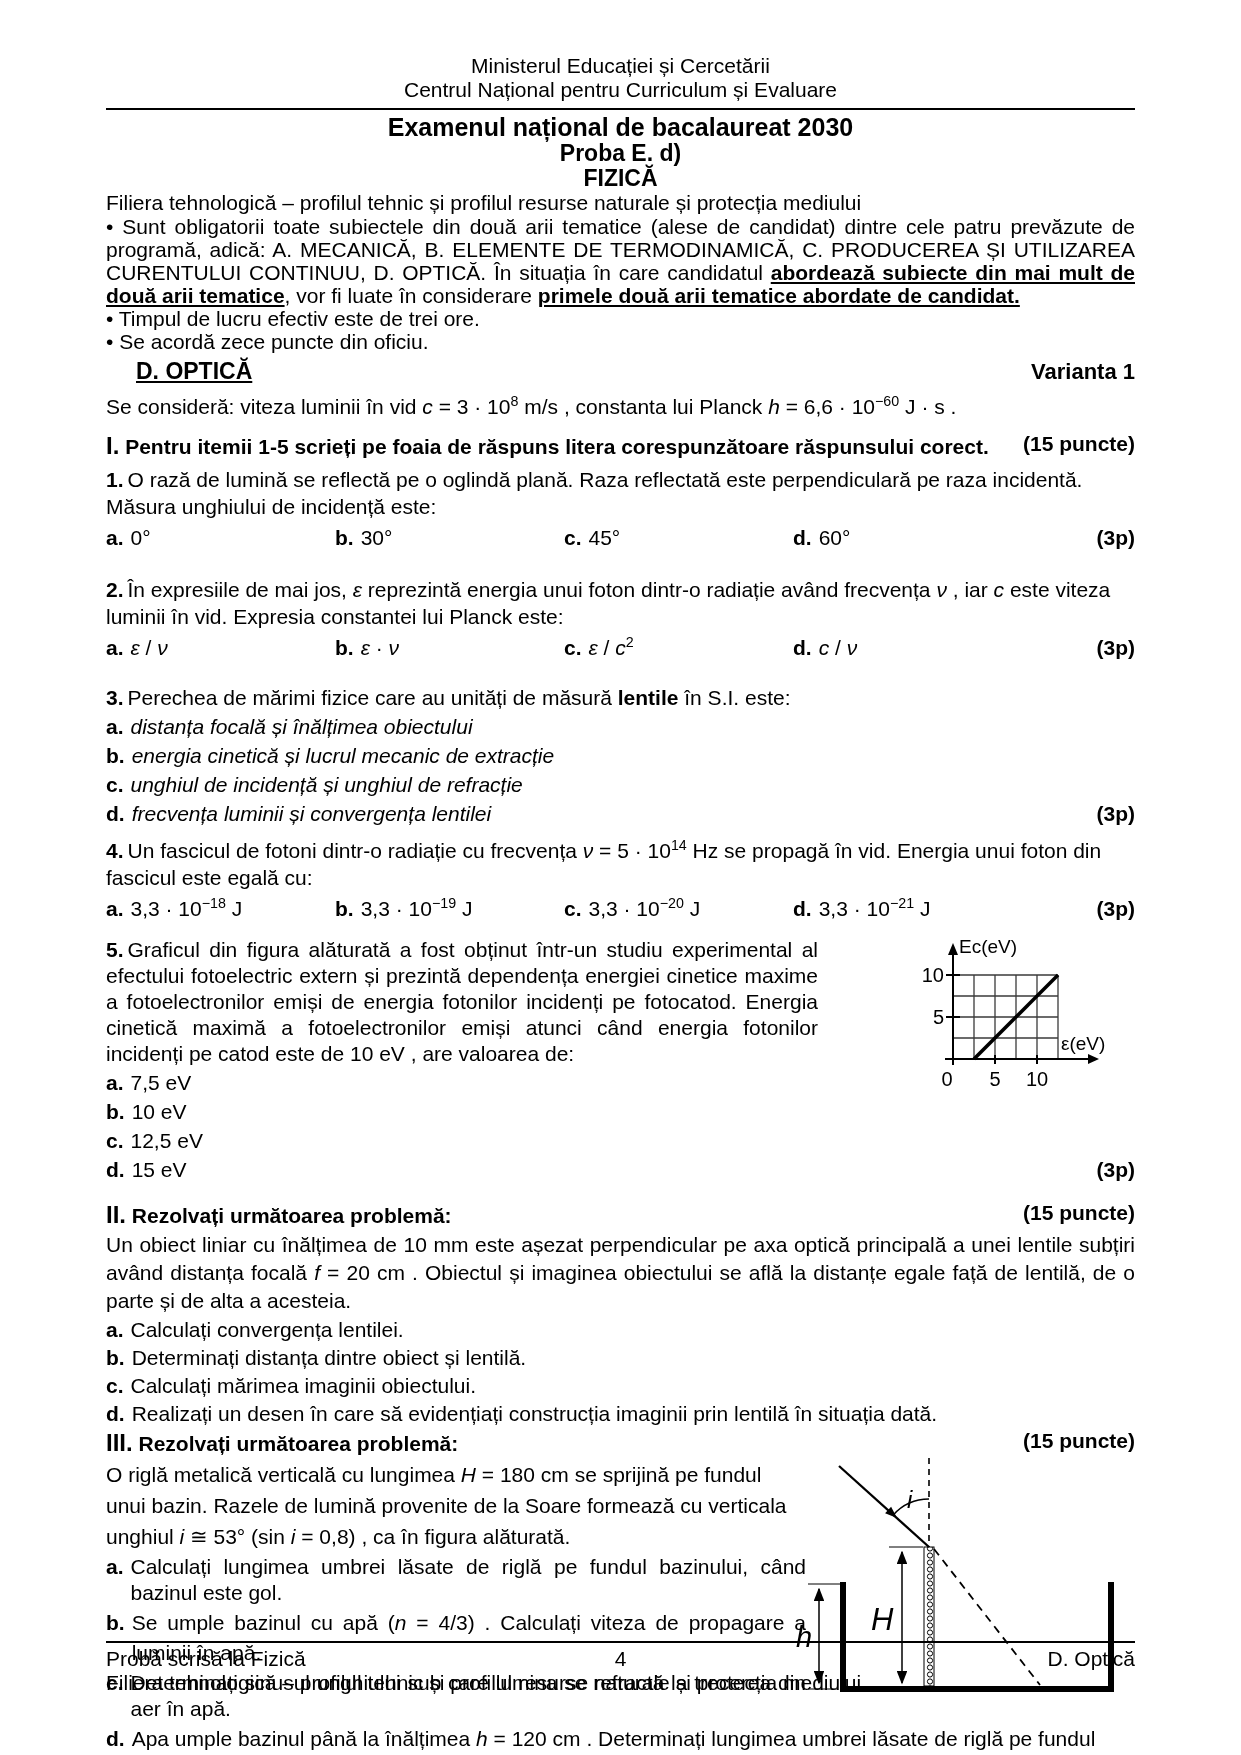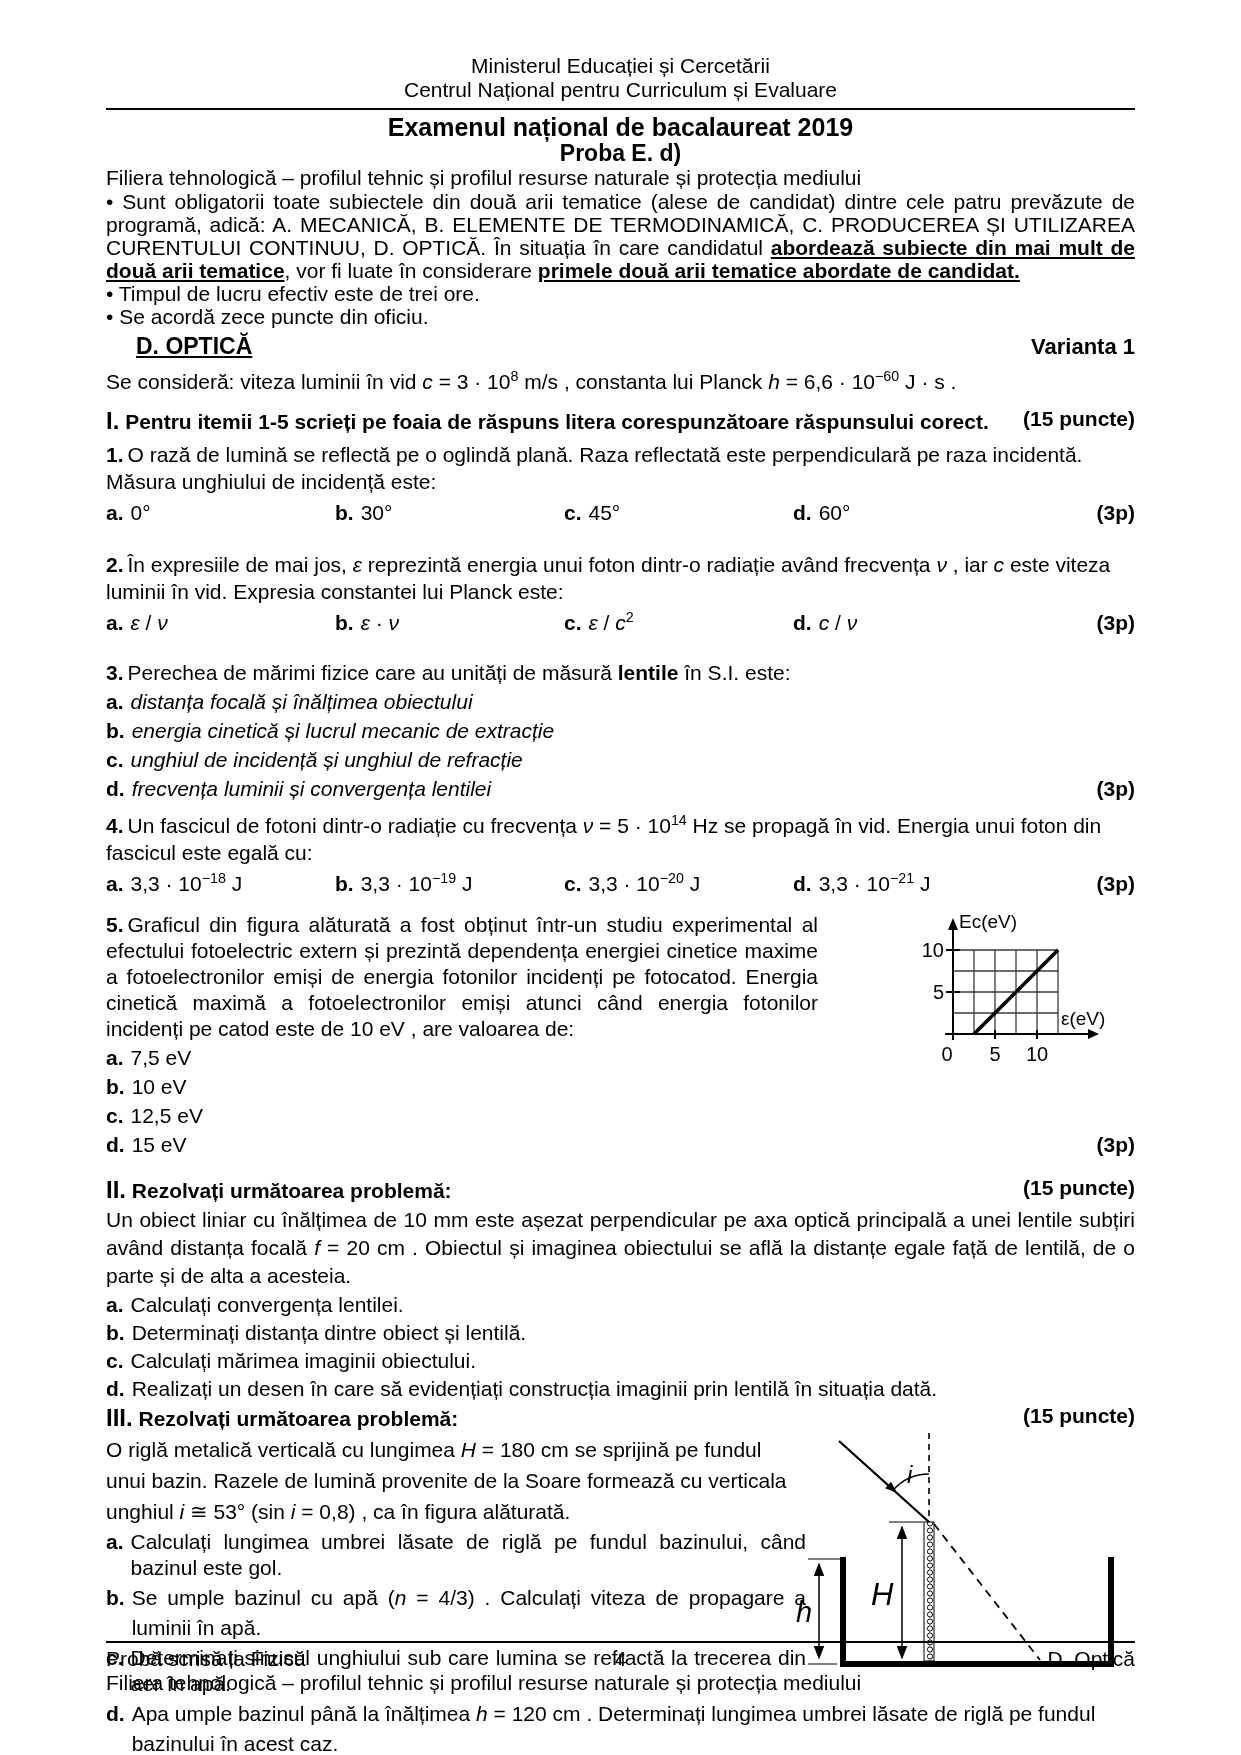--- a/index.html
+++ b/index.html
@@ -58,22 +58,23 @@
   svg text{font-family:"Liberation Sans", sans-serif}
 </style>
 </head>
 <body>
 
 <div class="page">
 
   <div class="hdr c">Ministerul Educației și Cercetării</div>
   <div class="hdr c">Centrul Național pentru Curriculum și Evaluare</div>
   <div class="rule"></div>
-  <div class="title c">Examenul național de bacalaureat 2019</div>
+  <div class="title c">Examenul național de bacalaureat 2030</div>
   <div class="probe c">Proba E. d)</div>
+  <div class="subject c">FIZICĂ</div>
   <div class="filiera">Filiera tehnologică – profilul tehnic și profilul resurse naturale și protecția mediului</div>
 
   <p class="bullet just"><span>• Sunt obligatorii toate subiectele din două arii tematice (alese de candidat) dintre cele patru prevăzute de programă, adică: A. MECANICĂ, B. ELEMENTE DE TERMODINAMICĂ, C. PRODUCEREA ȘI UTILIZAREA CURENTULUI CONTINUU, D. OPTICĂ. În situația în care candidatul </span><span style="font-weight: bold; text-decoration: underline;">abordează subiecte din mai mult de două arii tematice</span><span>, vor fi luate în considerare </span><span style="font-weight: bold; text-decoration: underline;">primele două arii tematice abordate de candidat.</span></p>
   <p class="bullet">• Timpul de lucru efectiv este de trei ore.</p>
   <p class="bullet">• Se acordă zece puncte din oficiu.</p>
 
   <div class="subhead">
     <span class="dopt">D. OPTICĂ</span>
     <span class="variant">Varianta 1</span>
   </div>

